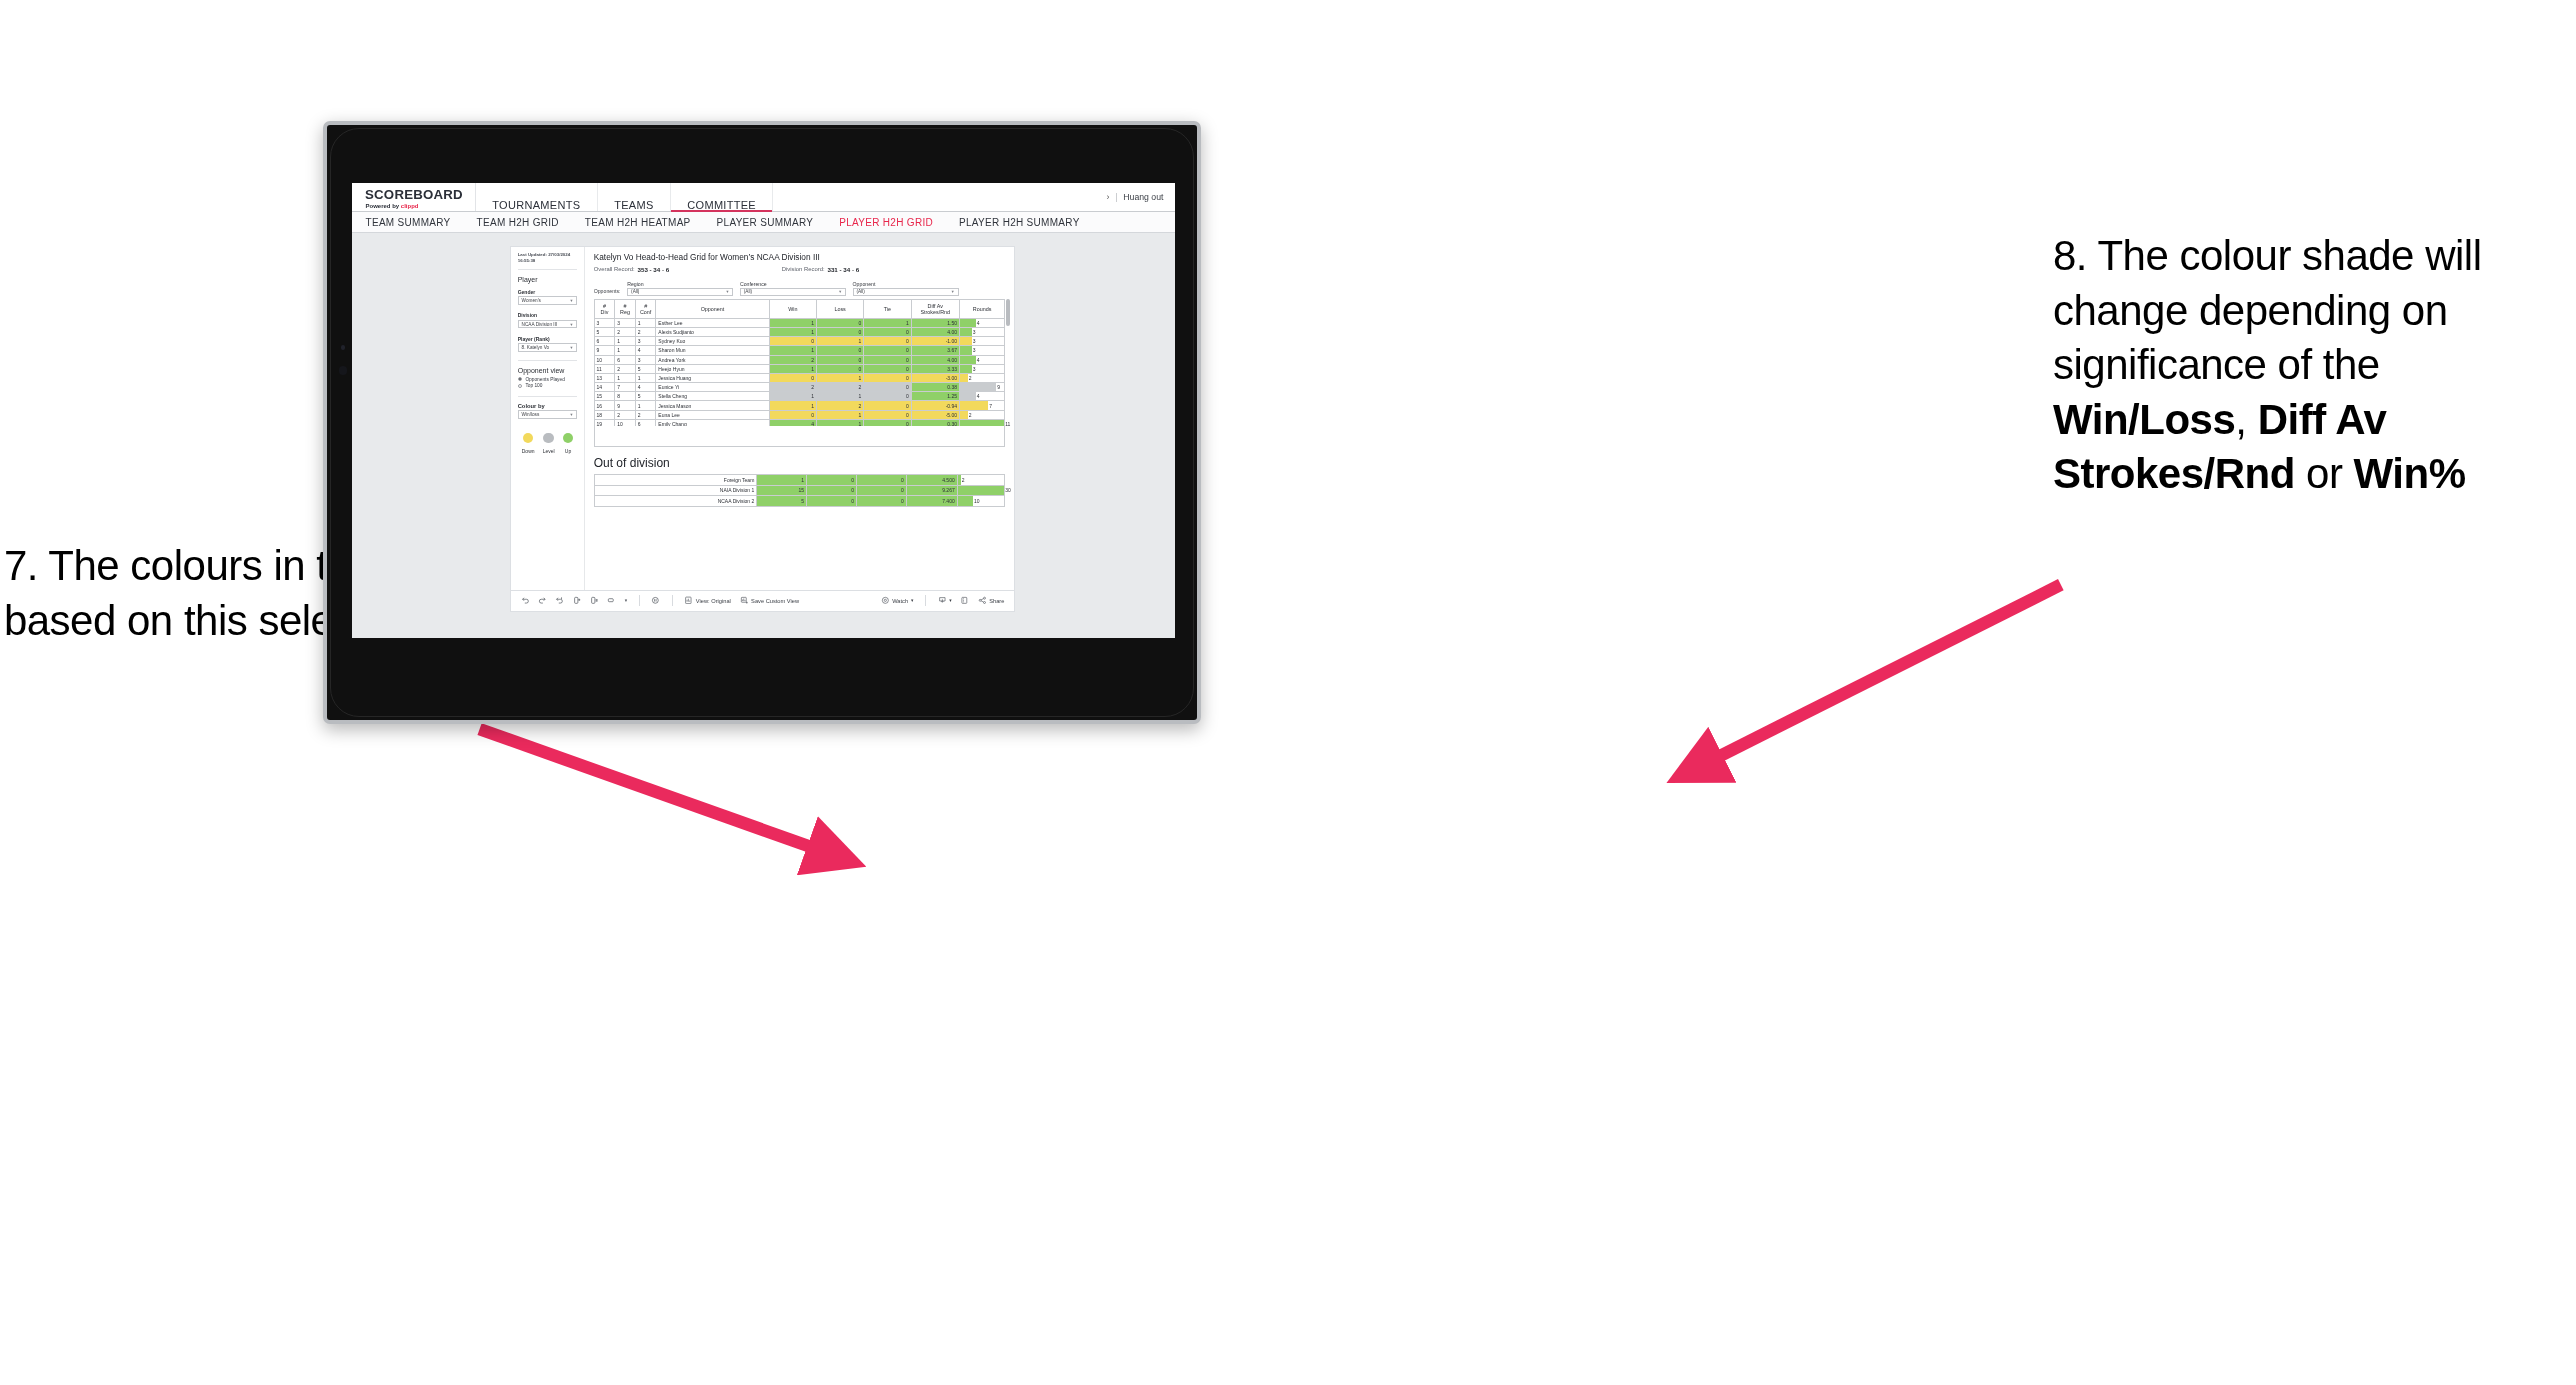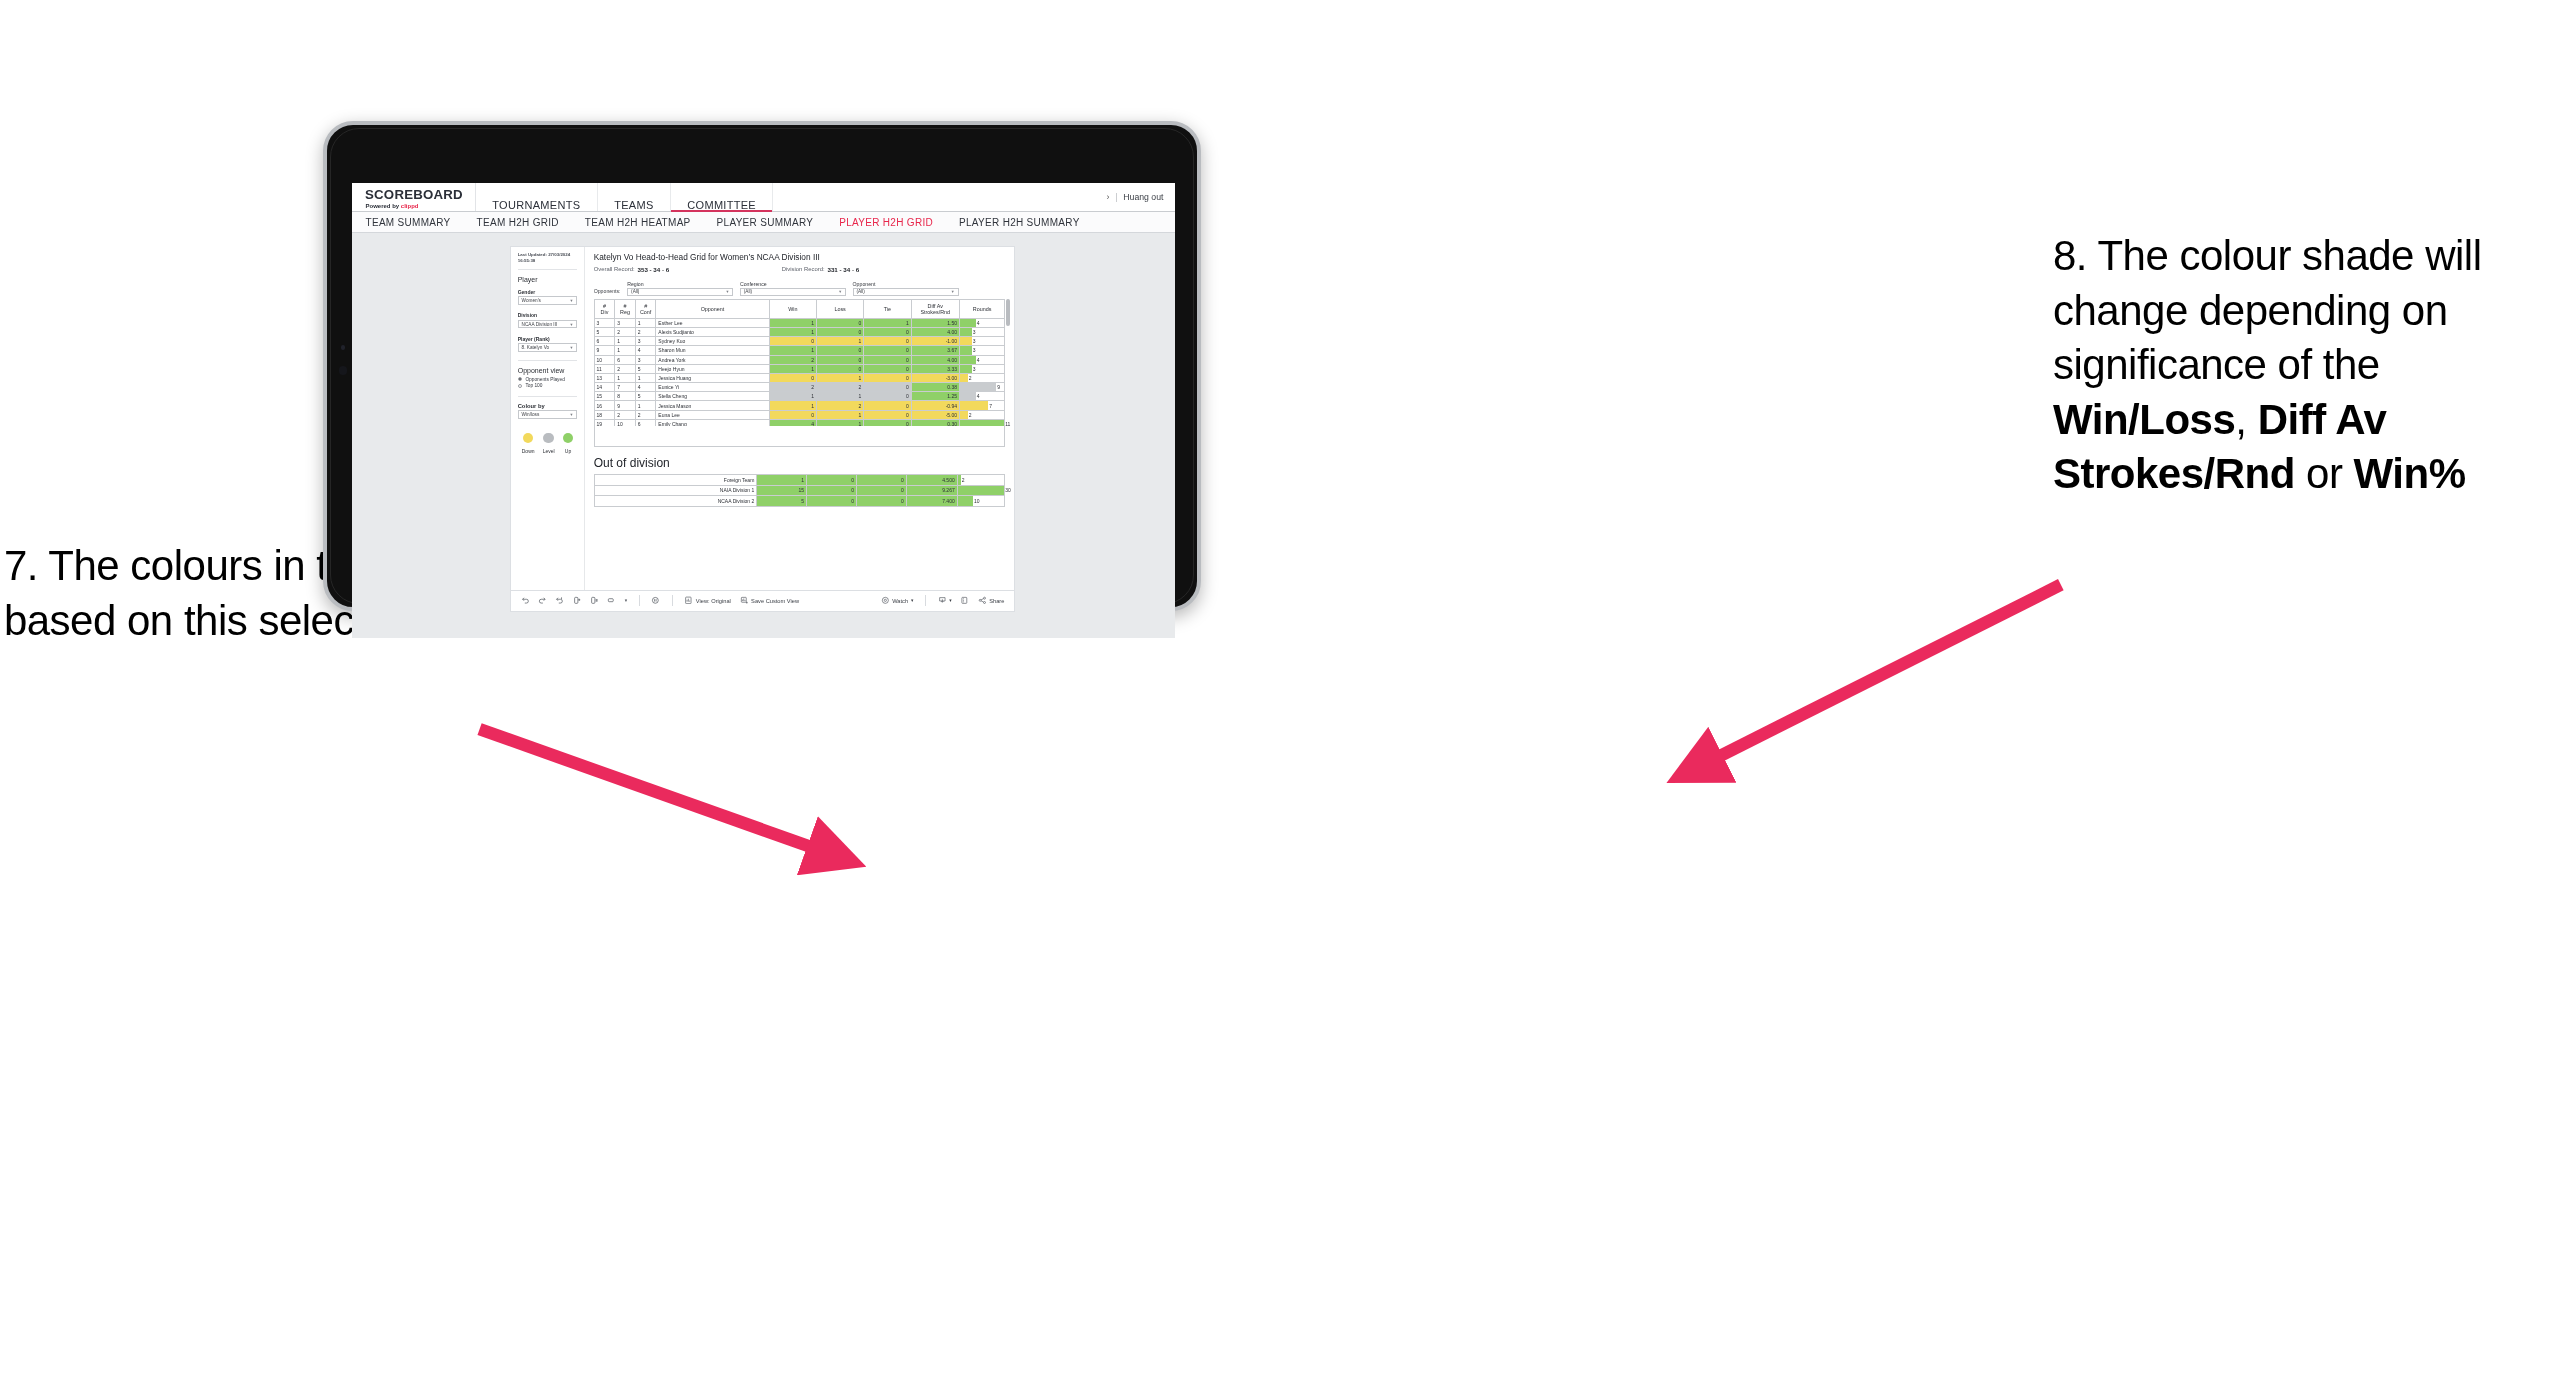--- a/index.html
+++ b/index.html
@@ -22,23 +22,23 @@
   #annot-left  { left: 3.9px;  top: 539px; width: 520px; font-size: 42px; }
   #annot-right { left: 2053px; top: 229px; width: 520px; font-size: 42px; }
   .annot b { font-weight: bold; }
 
   
   .arrow-svg { position: absolute; overflow: visible; pointer-events: none; }
 
   
   #tablet {
     position: absolute; left: 323px; top: 121px;
-    width: 878px; height: 490px;
+    width: 878px; height: 603px;
     background: #101010;
-    border-radius: 30px;
+    border-radius: 7px;
     border: 4.8px solid #b9bcc0;
     box-shadow: 0 5.8px 17.3px rgba(0,0,0,.28);
   }
   #tablet-inner-edge {
     position:absolute; inset:2.9px; border-radius:29px;
     border:1.9px solid #262626;
   }
   .cam { position:absolute; border-radius:50%; background:#1d1f26; }
   
   #screen {

